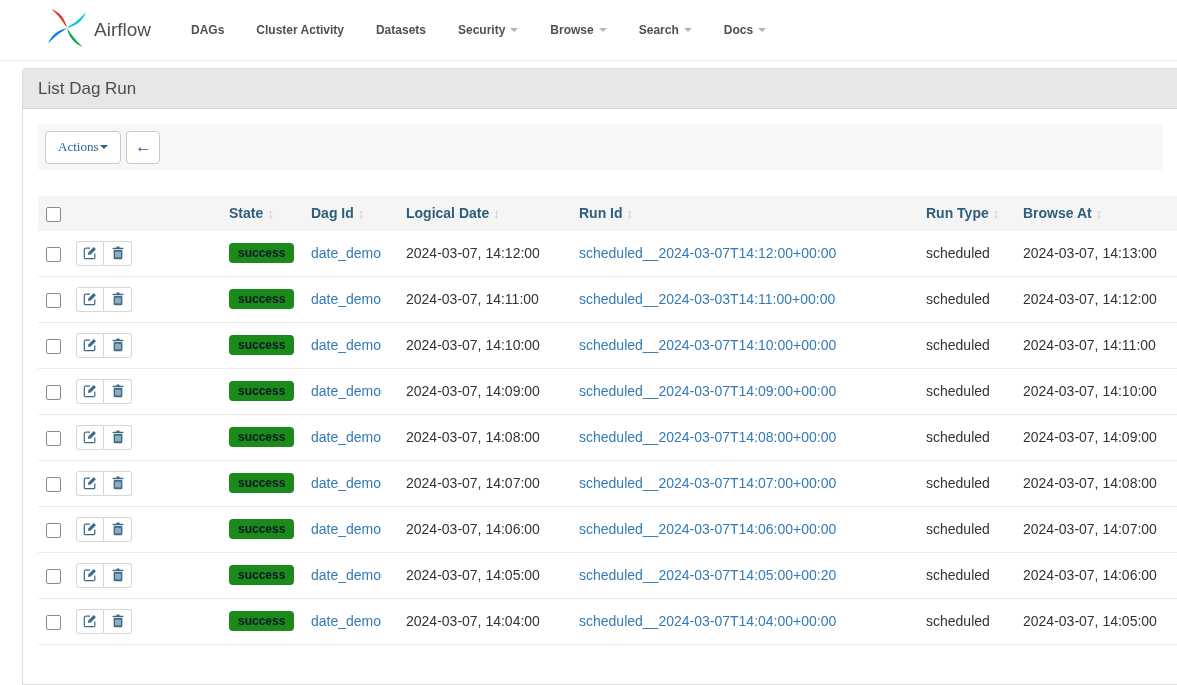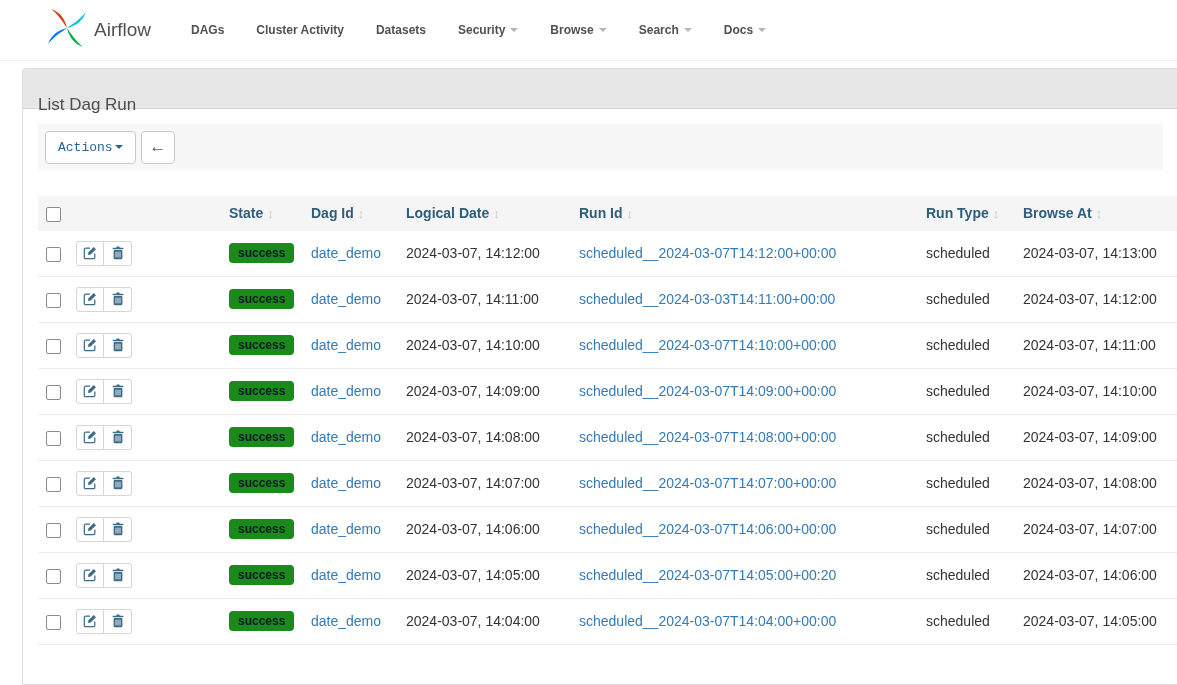--- a/index.html
+++ b/index.html
@@ -14,39 +14,39 @@
   .nav-items { display:flex; align-items:center; gap:32px; }
   .nav-link { font-size:12px; font-weight:bold; color:#51504f; text-decoration:none;
     display:flex; align-items:center; gap:5px; cursor:pointer; }
   .caret { width:0; height:0; border-left:4px solid transparent; border-right:4px solid transparent;
     border-top:4px solid #b9b2bc; display:inline-block; }
 
   
   .panel { margin-left:22px; margin-top:7px; border:1px solid #ddd; border-right:none;
     border-radius:4px 0 0 0; width:1156px; height:617px; background:#fff; }
   .panel-heading { background:#e7e7e7; border-bottom:1px solid #d4d4d4; height:40px;
-    line-height:40px; padding:16px 15px; font-size:17px; color:#4e4e4e; border-radius:3px 0 0 0; }
+    line-height:40px; padding:0 15px; font-size:17px; color:#4e4e4e; border-radius:3px 0 0 0; }
   .panel-body { padding:15px; }
 
   
   .search-bar { border:1px solid #ddd; border-radius:4px; background:#f5f5f5; height:42px;
     display:flex; align-items:center; padding:0 20px; font-size:15px; color:#333;
     gap:7px; cursor:pointer; margin-bottom:20px; }
   .caret-dark { width:0; height:0; border-left:4px solid transparent; border-right:4px solid transparent;
     border-top:4px solid #333; display:inline-block; }
   .caret-blue { width:0; height:0; border-left:4px solid transparent; border-right:4px solid transparent;
     border-top:4px solid var(--accent-steel); display:inline-block; margin-left:2px; }
 
   
   .actions-band { background:#f7f7f7; height:46px; display:flex; align-items:center;
     padding:0 7px; gap:5px; margin-bottom:26px; }
   .btn { background:#fff; border:1px solid #c9c9c9; border-radius:4px; height:33px;
     color:var(--accent-steel); font-size:13px; display:inline-flex; align-items:center;
     justify-content:center; padding:0 12px; cursor:pointer;
-    font-family:Liberation Mono, monospace; }
+    font-family:Liberation Serif, serif; }
   .btn-back { font-size:17px; width:34px; padding:0; font-weight:bold; }
 
   
   table { border-collapse:collapse; table-layout:fixed; width:1141px; font-size:14px; }
   col.c1{width:33px;} col.c2{width:153px;} col.c3{width:82px;} col.c4{width:95px;}
   col.c5{width:173px;} col.c6{width:347px;} col.c7{width:97px;} col.c8{width:200px;}
   thead th { background:#f5f5f5; text-align:left; font-weight:bold; color:var(--header-blue);
     padding:9px 5px; white-space:nowrap; }
   thead th:first-child { padding-left:8px; }
   .sort-glyph { color:#c8c8c8; font-weight:bold; font-size:13px; margin-left:4px; }

